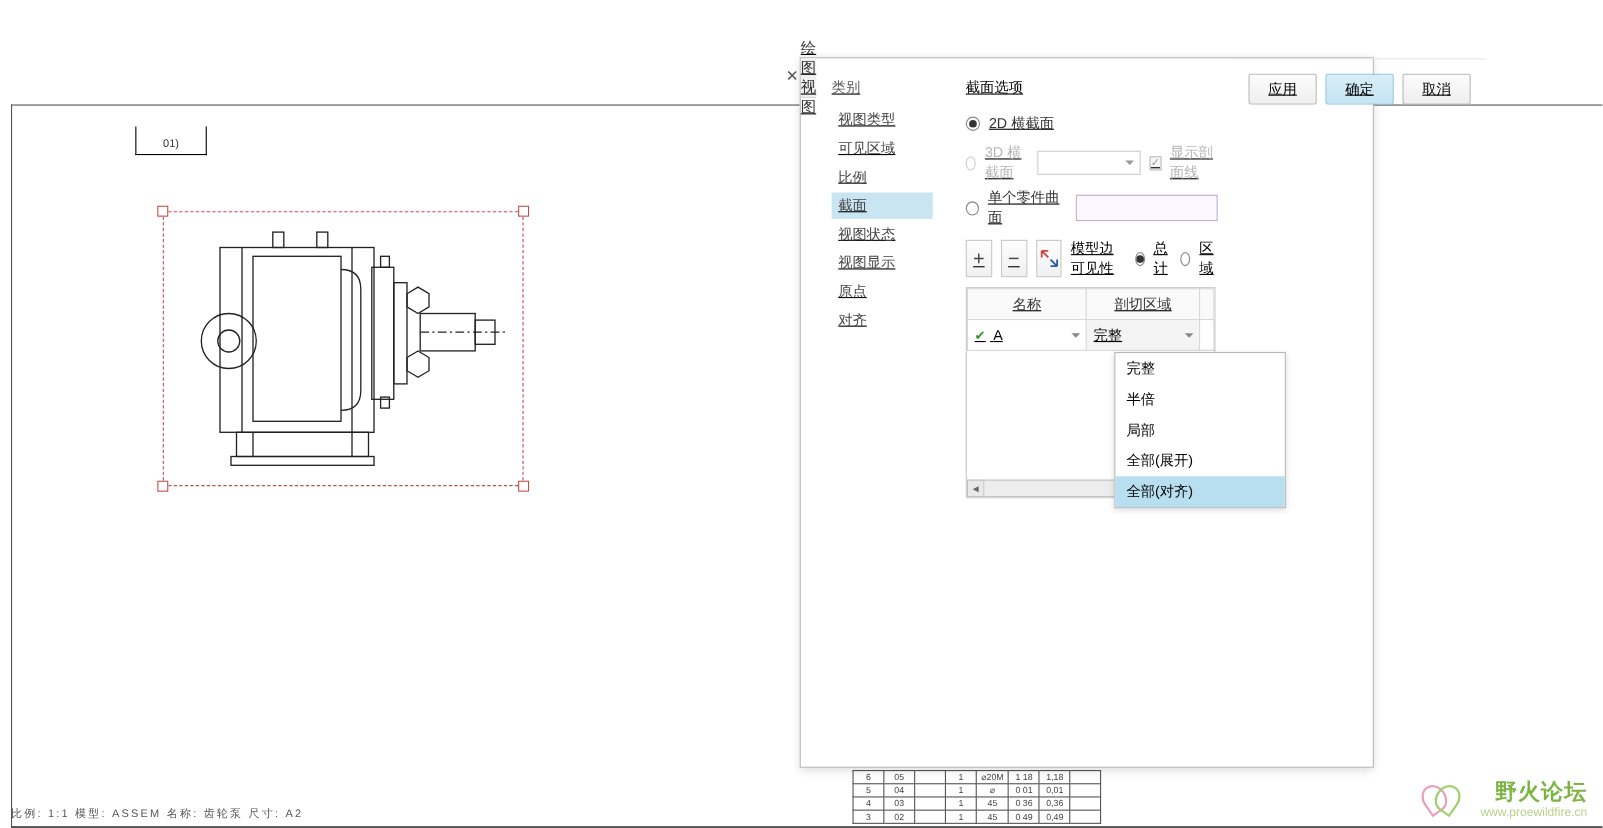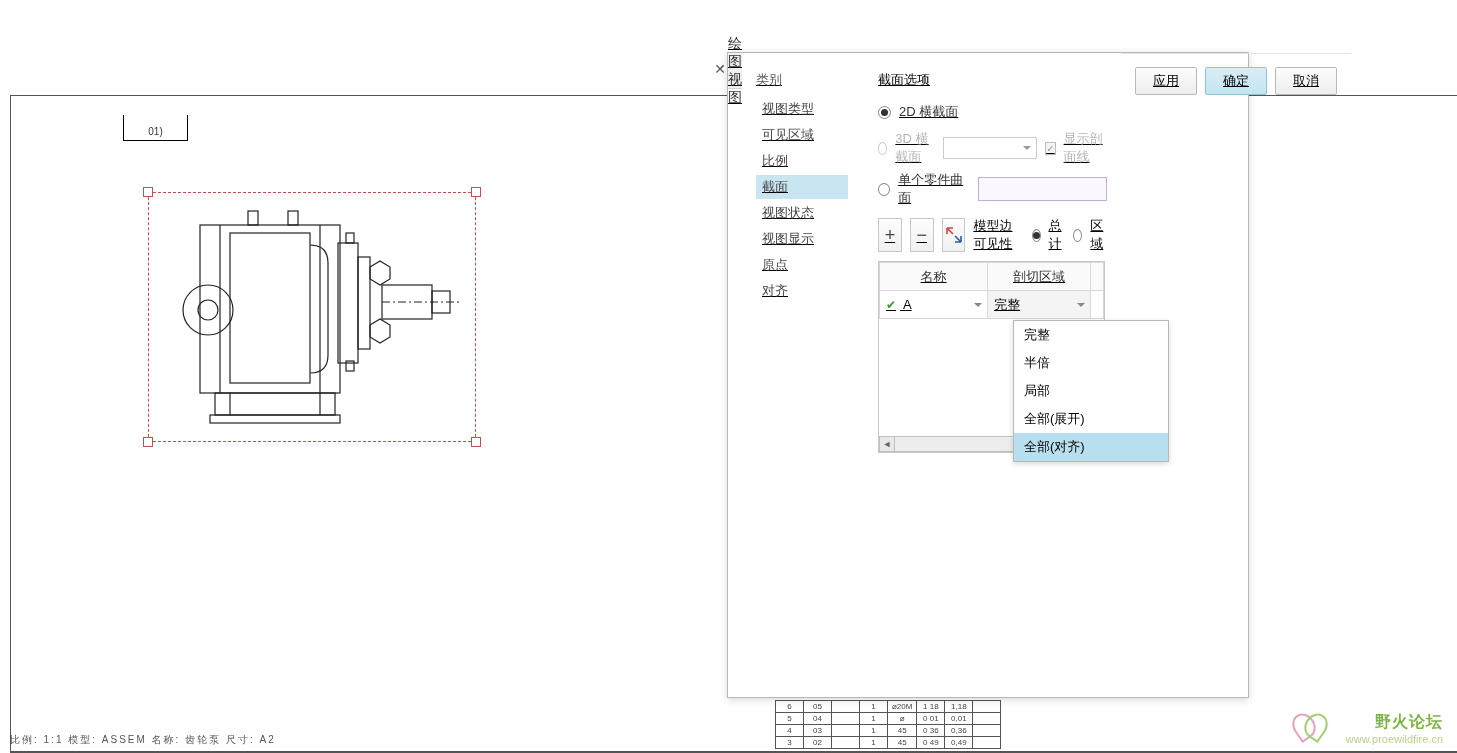--- a/index.html
+++ b/index.html
@@ -73,21 +73,21 @@
   .hscroll .arrow { width: 16px; height: 16px; border: 1px solid #c0c0c0; background: #e8e8e8; display: flex; align-items: center; justify-content: center; font-size: 9px; color: #666; }
   .hscroll .track { flex: 1; border-top: 1px solid #c0c0c0; border-bottom: 1px solid #c0c0c0; background: #ededed; }
 
   
   .dropdown-pop { position: absolute; left: 134px; top: 58px; width: 156px; background: #fff; border: 1px solid #b8b8b8; box-shadow: 0 2px 6px rgba(0,0,0,.15); z-index: 10; }
   .dropdown-pop .opt { padding: 5px 10px; font-size: 13px; cursor: pointer; }
   .dropdown-pop .opt.hl { background: #b8dff0; }
 
   
   .watermark { position: absolute; right: 14px; bottom: 8px; text-align: right; }
-  .wm-title { font-size: 16px; color: #7cb342; font-weight: bold; letter-spacing: 1px; }
+  .wm-title { font-size: 20px; color: #7cb342; font-weight: bold; letter-spacing: 1px; }
   .wm-sub { font-size: 11px; color: #b8d28b; }
   .wm-logo { position: absolute; right: 128px; bottom: 12px; width: 36px; height: 28px; }
   .wm-logo::before, .wm-logo::after { content: ""; position: absolute; width: 18px; height: 22px; border: 2px solid #e8a0c0; border-radius: 50% 50% 50% 0; transform: rotate(-35deg); }
   .wm-logo::after { border-color: #a0d070; left: 12px; transform: rotate(35deg) scaleX(-1); }
 </style>
 </head>
 <body>
 
 <div class="drawing-area"></div>
 <div class="sheet-tab">01)</div>

